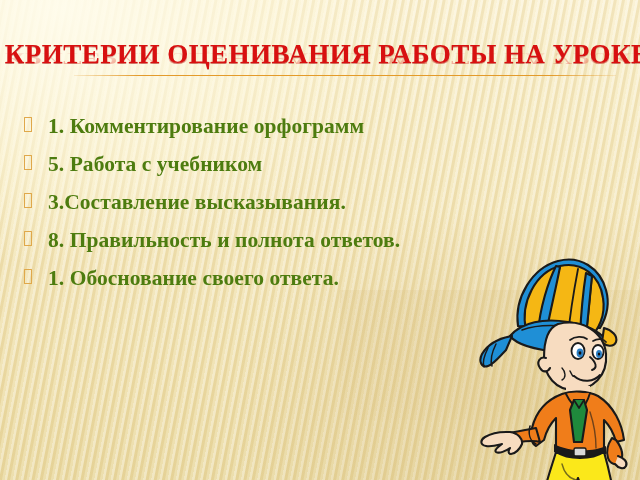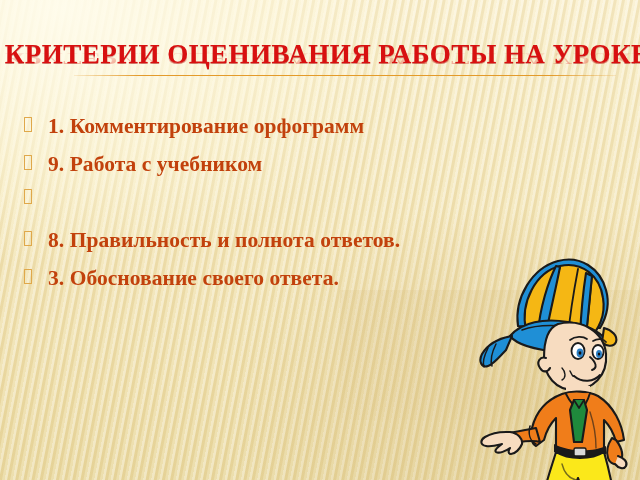--- a/index.html
+++ b/index.html
@@ -141,21 +141,21 @@
     width: 6px;
     height: 13px;
     border: 1.3px solid #e0a84a;
     border-radius: 0.5px;
     background: transparent;
   }
   .bullet-text {
     font-family: "Liberation Serif", "DejaVu Serif", serif;
     font-weight: bold;
     font-size: 21.5px;
-    color: #c2410c;
+    color: #4d7c0f;
     white-space: nowrap;
     letter-spacing: 0.05px;
   }
 
   
   #character {
     position: absolute;
     left: 470px; top: 252px;
     width: 170px; height: 228px;
   }
@@ -184,41 +184,42 @@
       <span class="bullet-marker">
           <i class="tofu"></i>
         </span>
       <span class="bullet-text">1. Комментирование орфограмм</span>
     </div>
 
     <div class="bullet-row">
       <span class="bullet-marker">
           <i class="tofu"></i>
         </span>
-      <span class="bullet-text">9. Работа с учебником</span>
-    </div>
-
-    <div class="bullet-row">
-      <span class="bullet-marker">
-          <i class="tofu"></i>
-        </span>
+      <span class="bullet-text">5. Работа с учебником</span>
+    </div>
+
+    <div class="bullet-row">
+      <span class="bullet-marker">
+          <i class="tofu"></i>
+        </span>
+      <span class="bullet-text">3.Составление высказывания.</span>
     </div>
 
     <div class="bullet-row">
       <span class="bullet-marker">
           <i class="tofu"></i>
         </span>
       <span class="bullet-text">8. Правильность и полнота ответов.</span>
     </div>
 
     <div class="bullet-row">
       <span class="bullet-marker">
           <i class="tofu"></i>
         </span>
-      <span class="bullet-text">3. Обоснование своего ответа.</span>
+      <span class="bullet-text">1. Обоснование своего ответа.</span>
     </div>
 
   </div>
 
   <div id="character">
     <svg width="170" height="228" viewBox="0 0 170 228" xmlns="http://www.w3.org/2000/svg">
       <g stroke="#1a1a1a" stroke-width="2.1" stroke-linejoin="round" stroke-linecap="round">
 
         <path d="M48 74 C44 46 62 16 88 9 C110 3 130 16 136 38 C140 52 136 66 130 76 Z" fill="#1f8fd6"></path>
 

